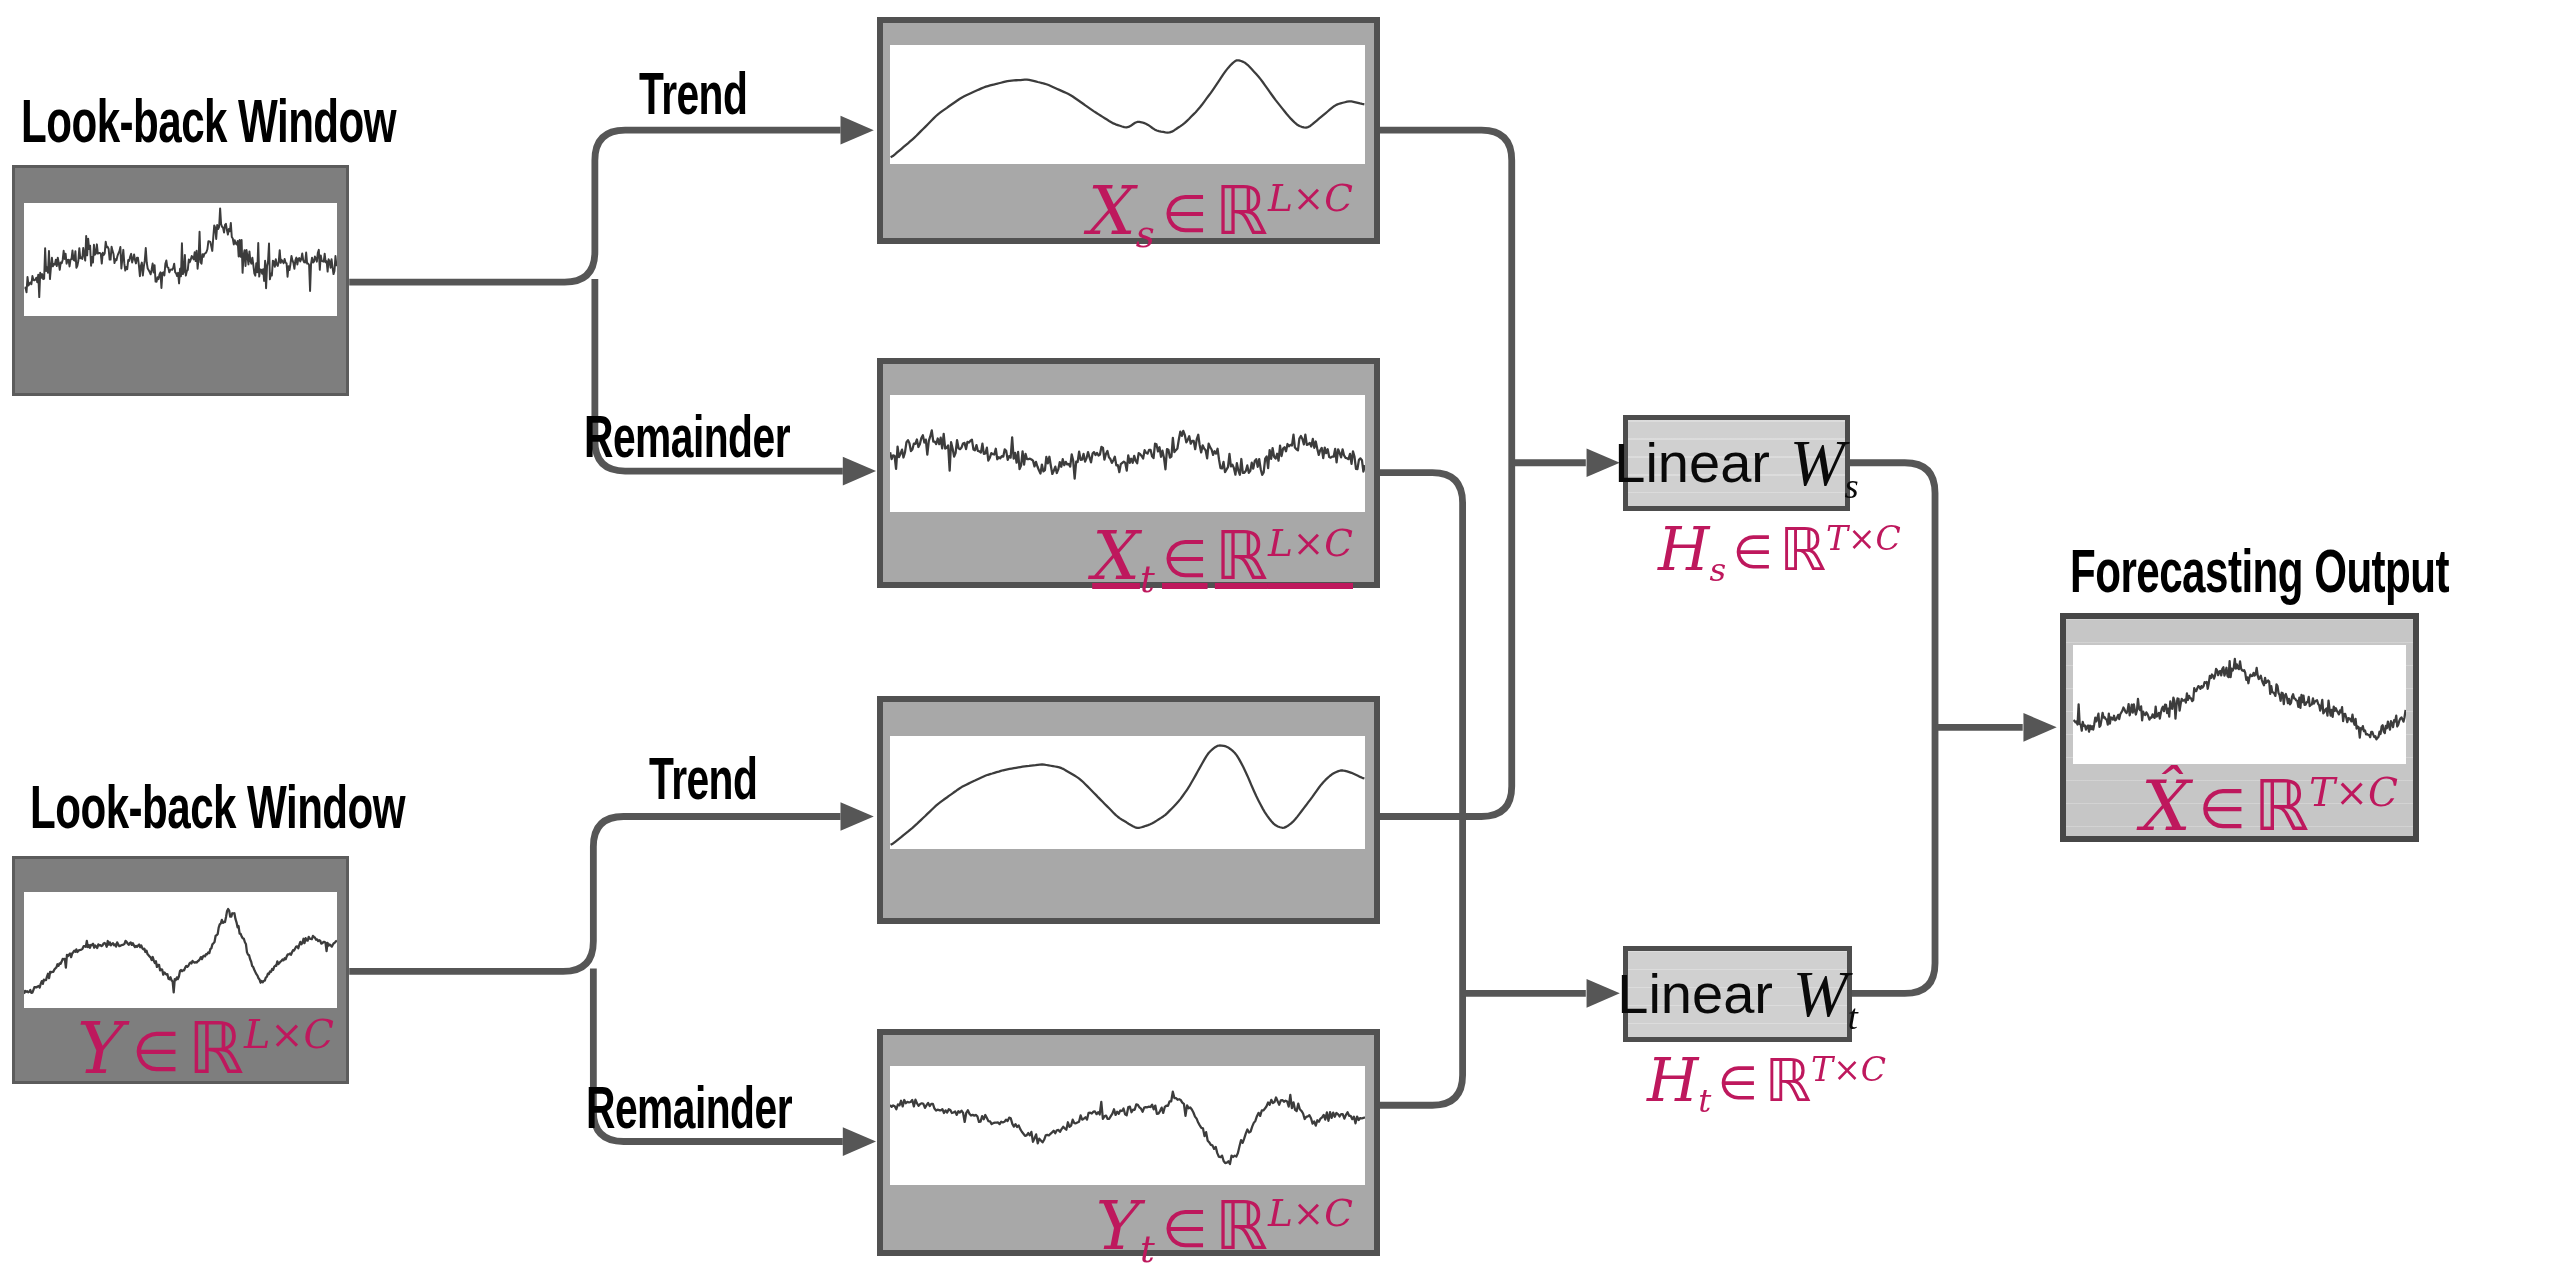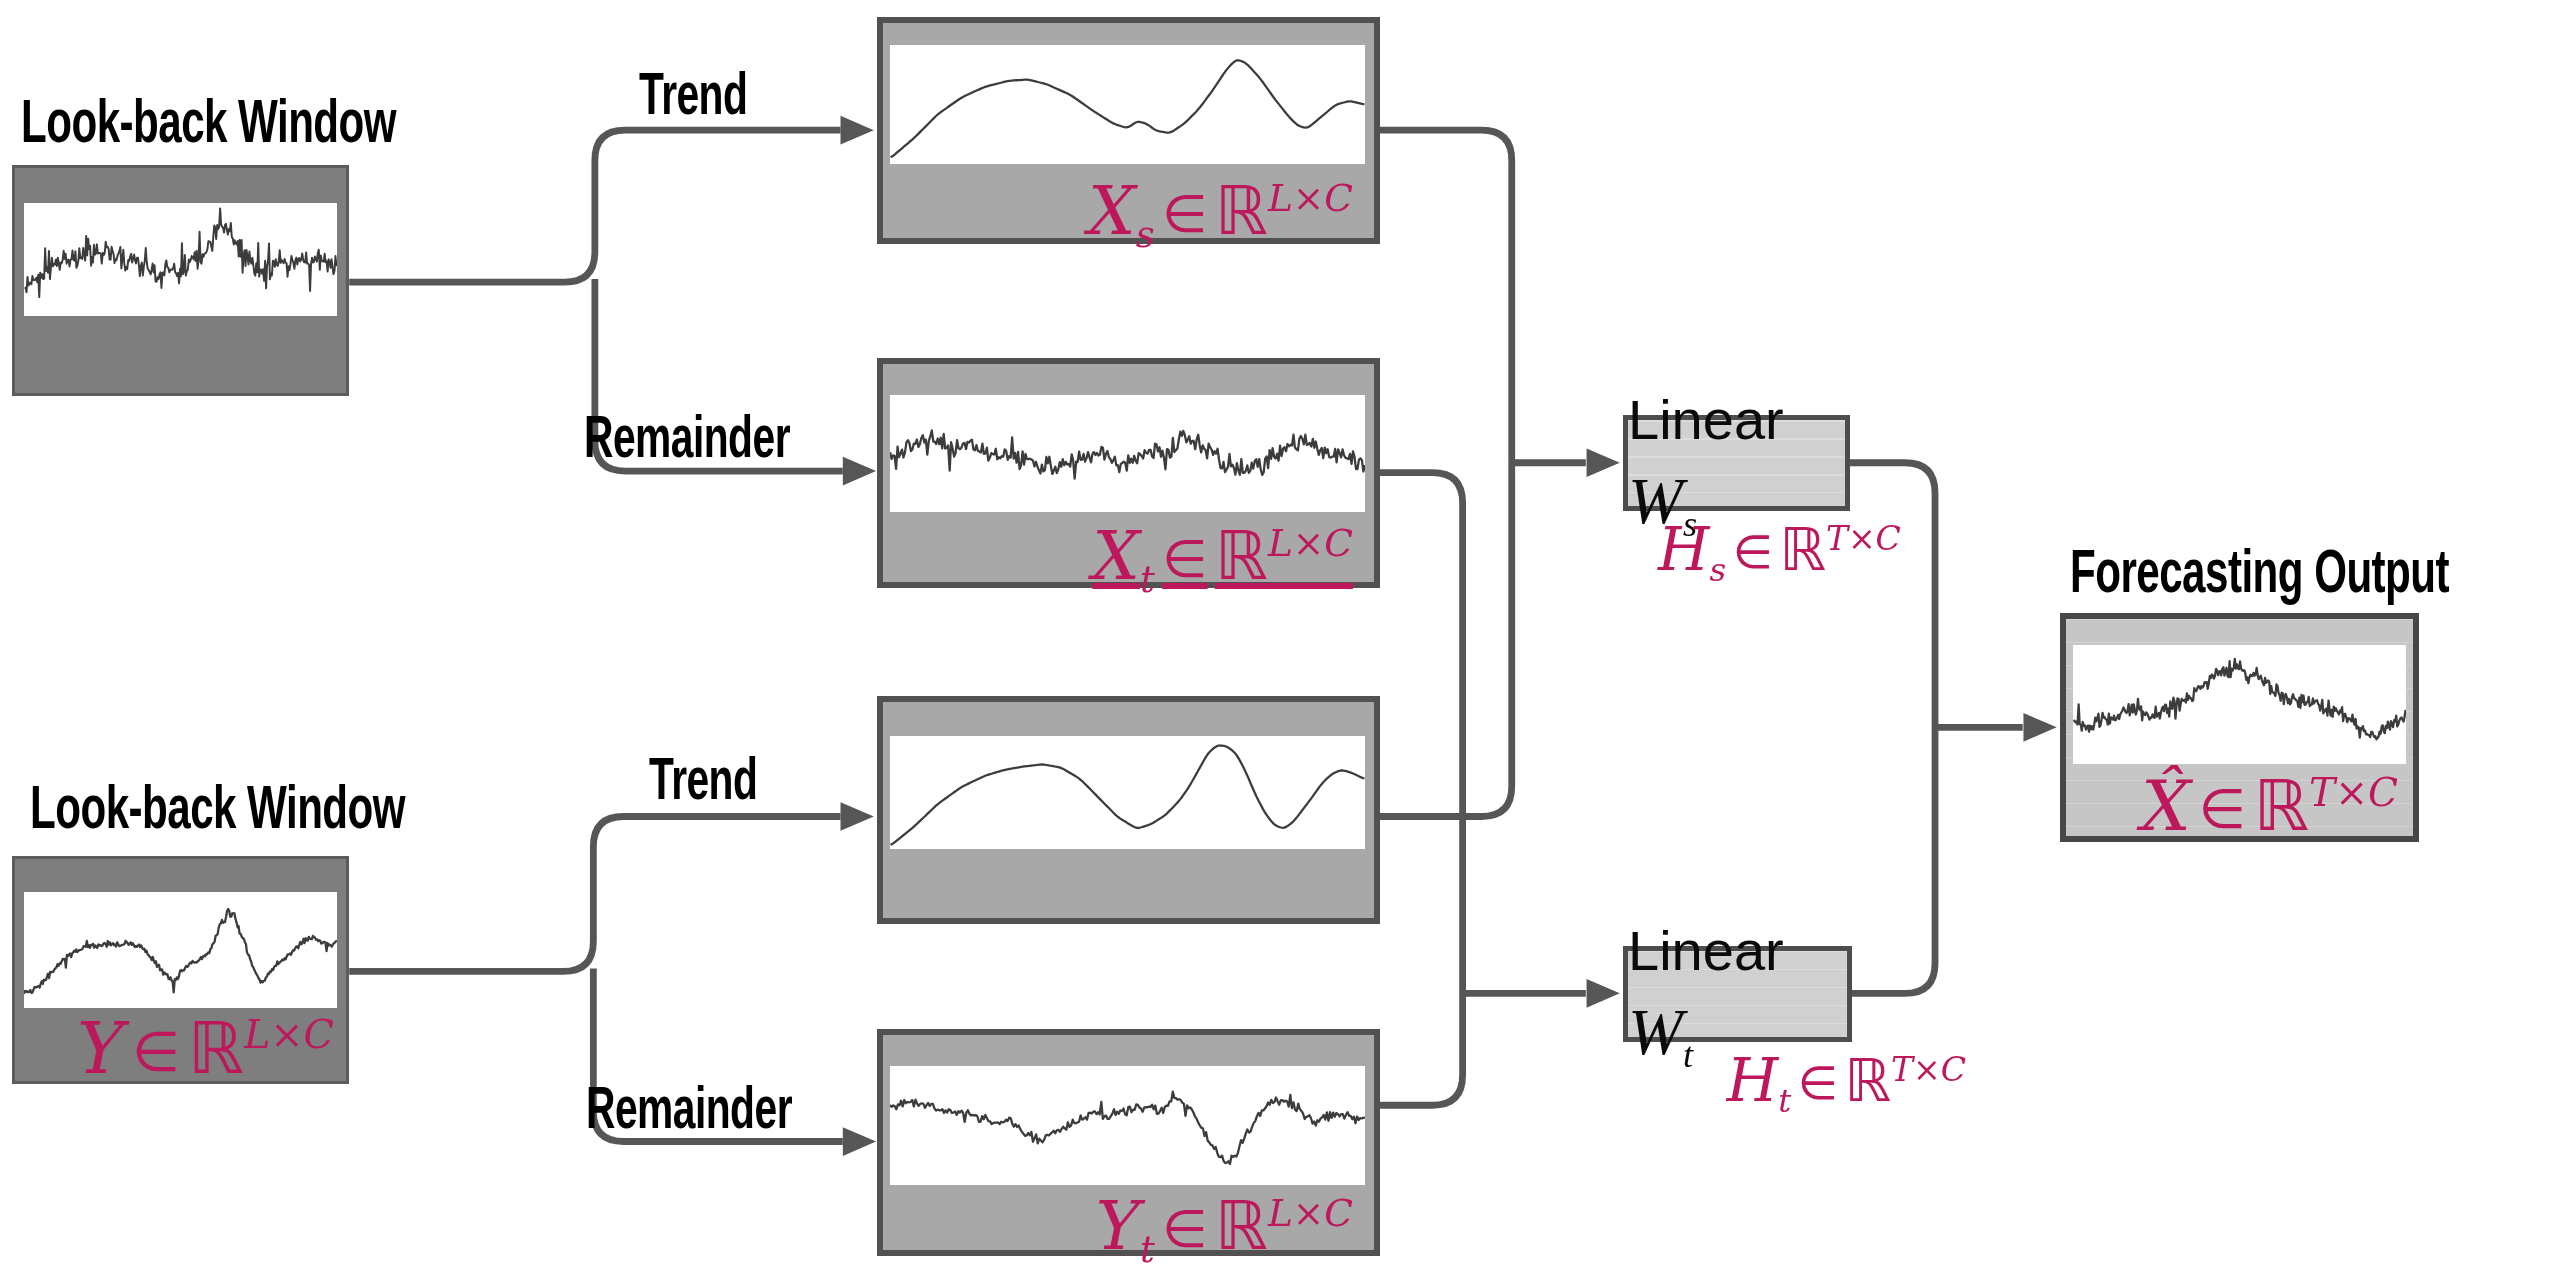--- a/index.html
+++ b/index.html
@@ -4,21 +4,21 @@
 <style>
   html,body{margin:0;padding:0;background:#ffffff;}
   #canvas{position:relative;width:2576px;height:1280px;background:#ffffff;overflow:hidden;
           font-family:"Liberation Sans",sans-serif;}
   
   .box{position:absolute;box-sizing:border-box;}
   .lb-box{background:#7e7e7e;border:3.8px solid #5c5c5c;}
   .mid-box{background:#a8a8a8;border:6px solid #515151;}
   .lin-box{background:#d0d0d0;border:5.3px solid #4d4d4d;
            background-image:repeating-linear-gradient(to bottom,rgba(255,255,255,.25) 0 1.5px,rgba(0,0,0,0) 1.5px 18px);
-           display:flex;align-items:flex-start;justify-content:center;gap:19.7px;flex-direction:column;}
+           display:flex;align-items:center;justify-content:center;gap:19.7px;}
   .out-box{background:#c6c6c6;border:6.8px solid #474747;
            background-image:repeating-linear-gradient(to bottom,rgba(255,255,255,.22) 0 1.5px,rgba(0,0,0,0) 1.5px 23px);}
   
   .plot{position:absolute;background:#ffffff;}
   .plot svg{position:absolute;left:0;top:0;width:100%;height:100%;display:block;}
   
   .fig-title{position:absolute;font-weight:bold;font-size:62px;line-height:1.05;color:#000;
              white-space:nowrap;transform:scaleX(0.68);transform-origin:left top;letter-spacing:-0.8px;}
   .edge-label{position:absolute;font-weight:bold;font-size:60px;line-height:1.05;color:#000;
               white-space:nowrap;transform:scaleX(0.68);transform-origin:left top;letter-spacing:-0.8px;}
@@ -135,21 +135,21 @@
   </div>
   <div class="mlabel ta-r" style="left:1028px;top:523px;width:325px;font-size:67px;text-decoration:underline;">
     <span>X</span><span class="msub">t</span><span class="min">∈</span><span class="mbb">ℝ</span><span class="msup">L×C</span>
   </div>
   <div class="mlabel ta-r" style="left:1028px;top:1193px;width:325px;font-size:67px;">
     <span>Y</span><span class="msub">t</span><span class="min">∈</span><span class="mbb">ℝ</span><span class="msup">L×C</span>
   </div>
   <div class="mlabel ta-c" style="left:1621px;top:520px;width:317px;font-size:59px;">
     <span>H</span><span class="msub">s</span><span class="min">∈</span><span class="mbb">ℝ</span><span class="msup">T×C</span>
   </div>
-  <div class="mlabel ta-c" style="left:1649px;top:1051px;width:317px;font-size:59px;text-align:right;">
+  <div class="mlabel ta-c" style="left:1608px;top:1051px;width:317px;font-size:59px;">
     <span>H</span><span class="msub">t</span><span class="min">∈</span><span class="mbb">ℝ</span><span class="msup">T×C</span>
   </div>
   <div class="mlabel ta-r" style="left:2056px;top:771px;width:342px;font-size:70px;">
     <span>X̂</span><span class="msub"></span><span class="min">∈</span><span class="mbb">ℝ</span><span class="msup">T×C</span>
   </div>
 
 </div>
 
 
 </body></html>

